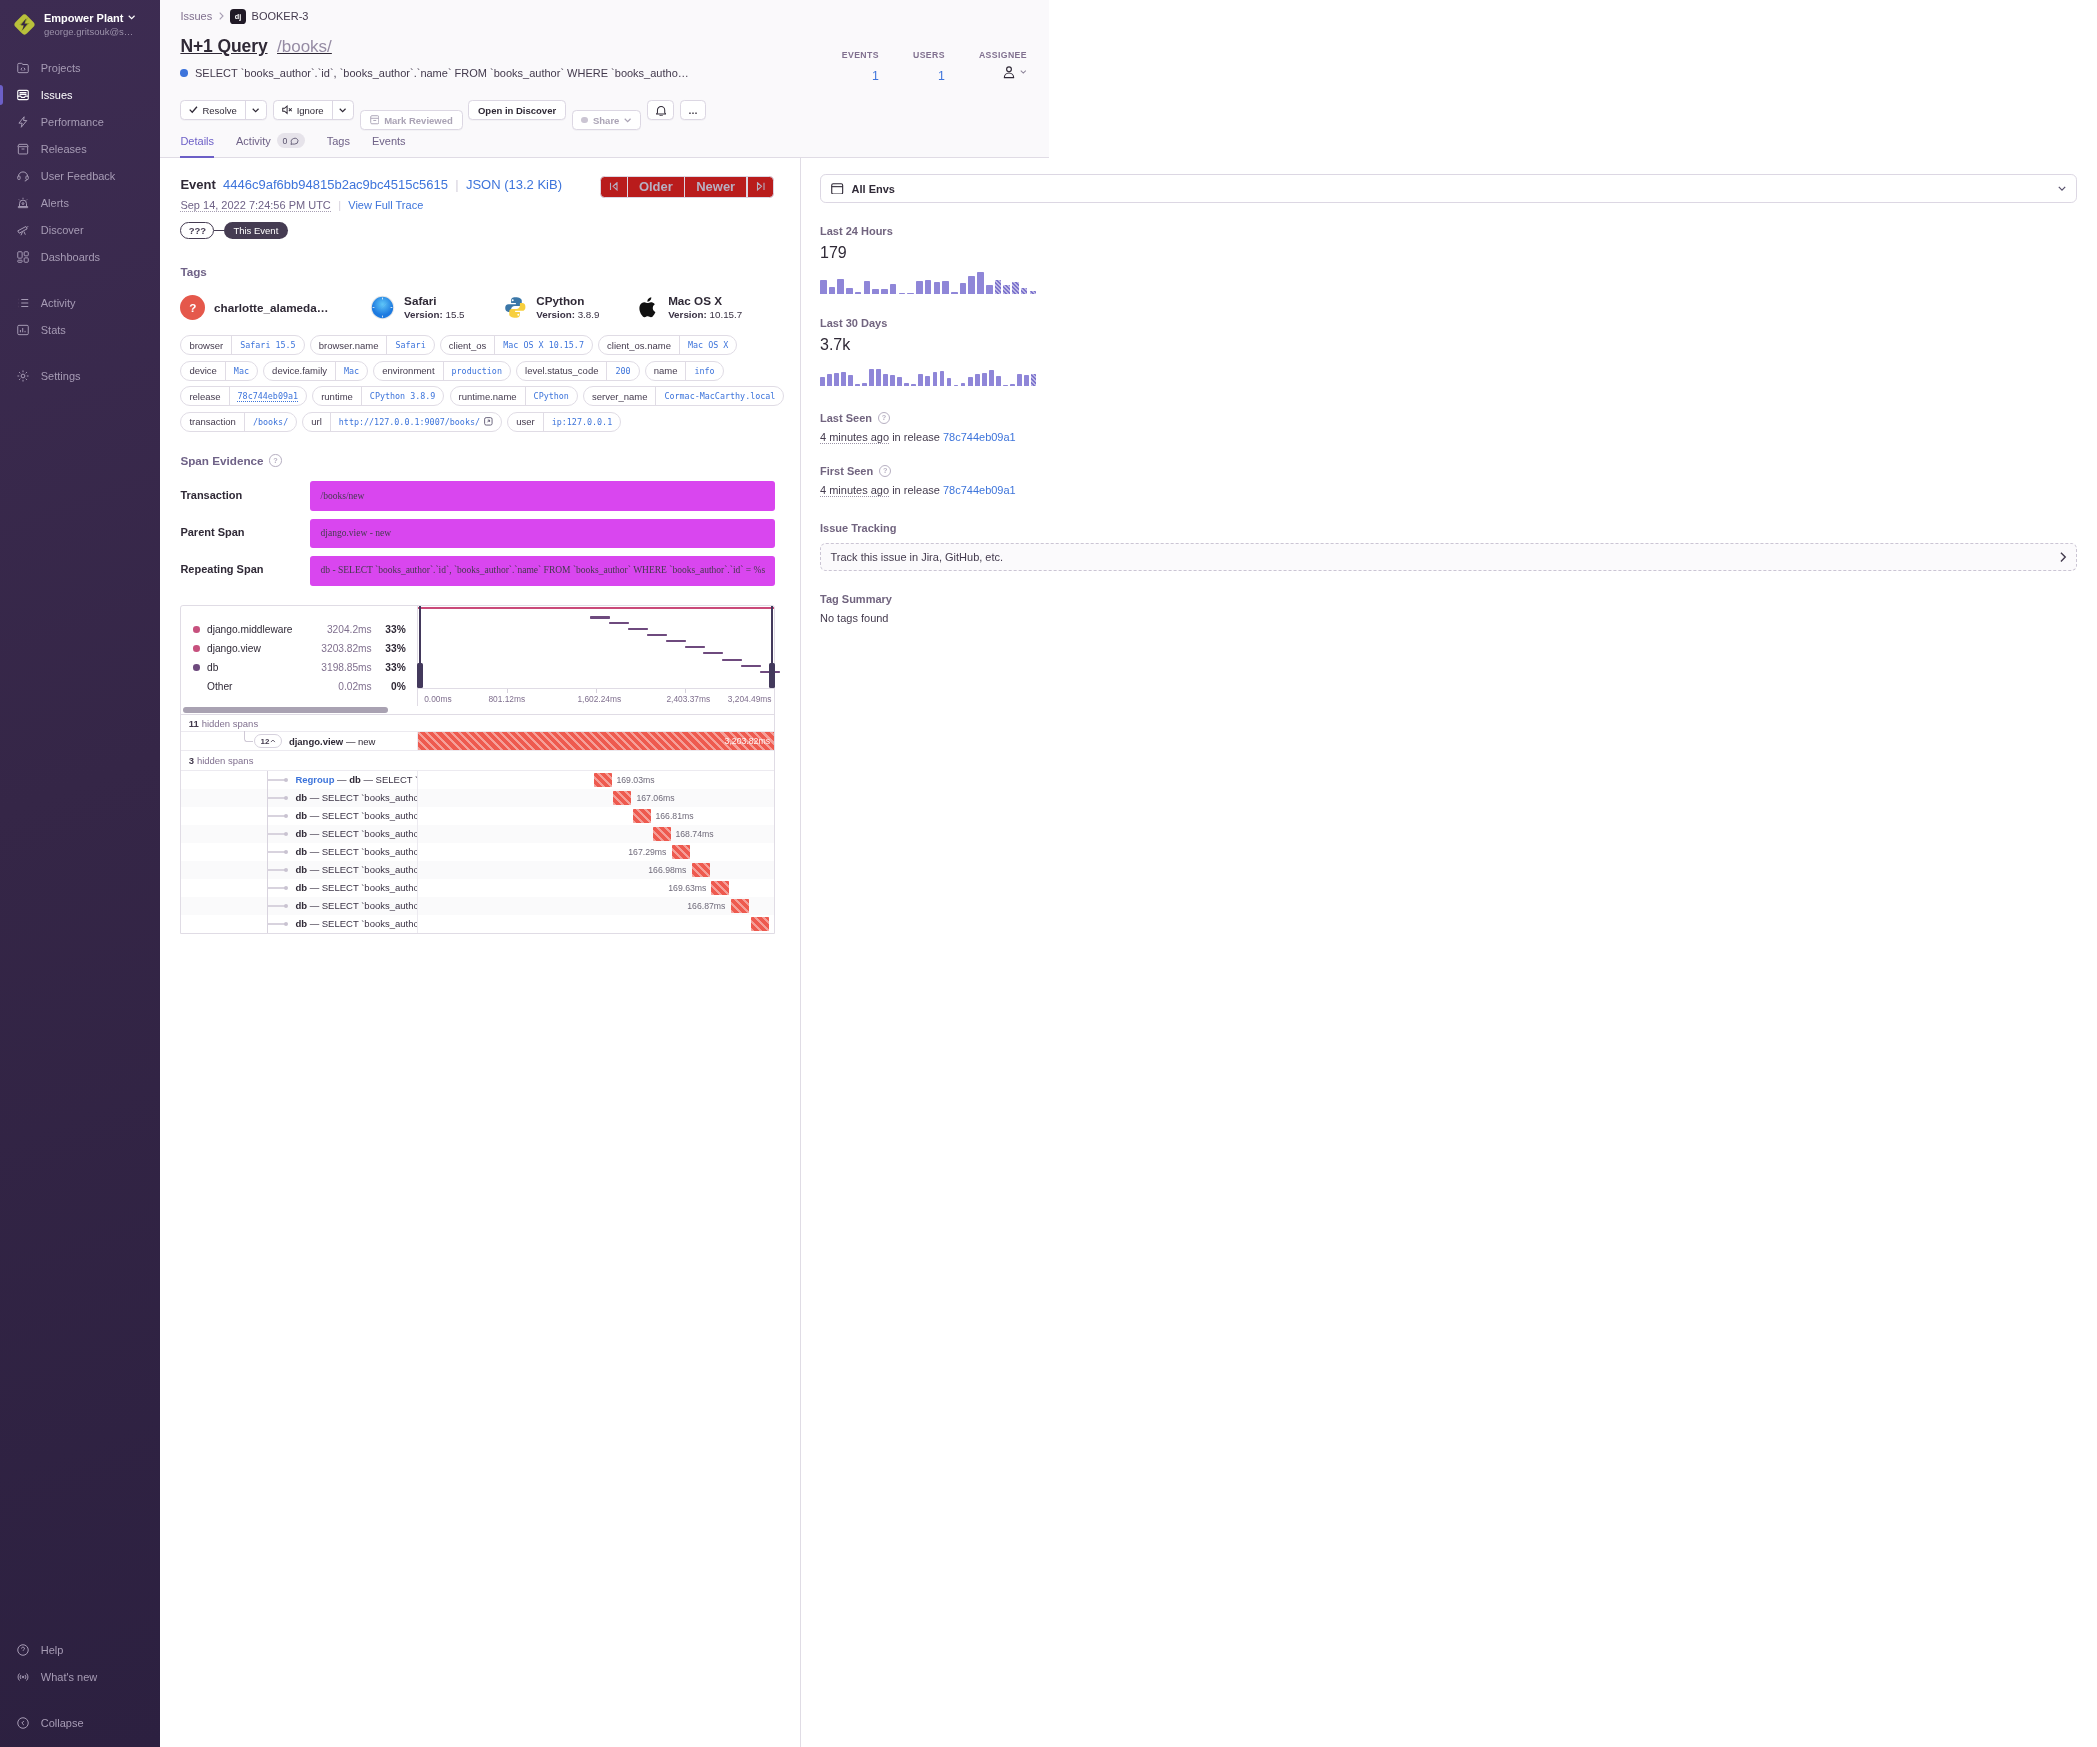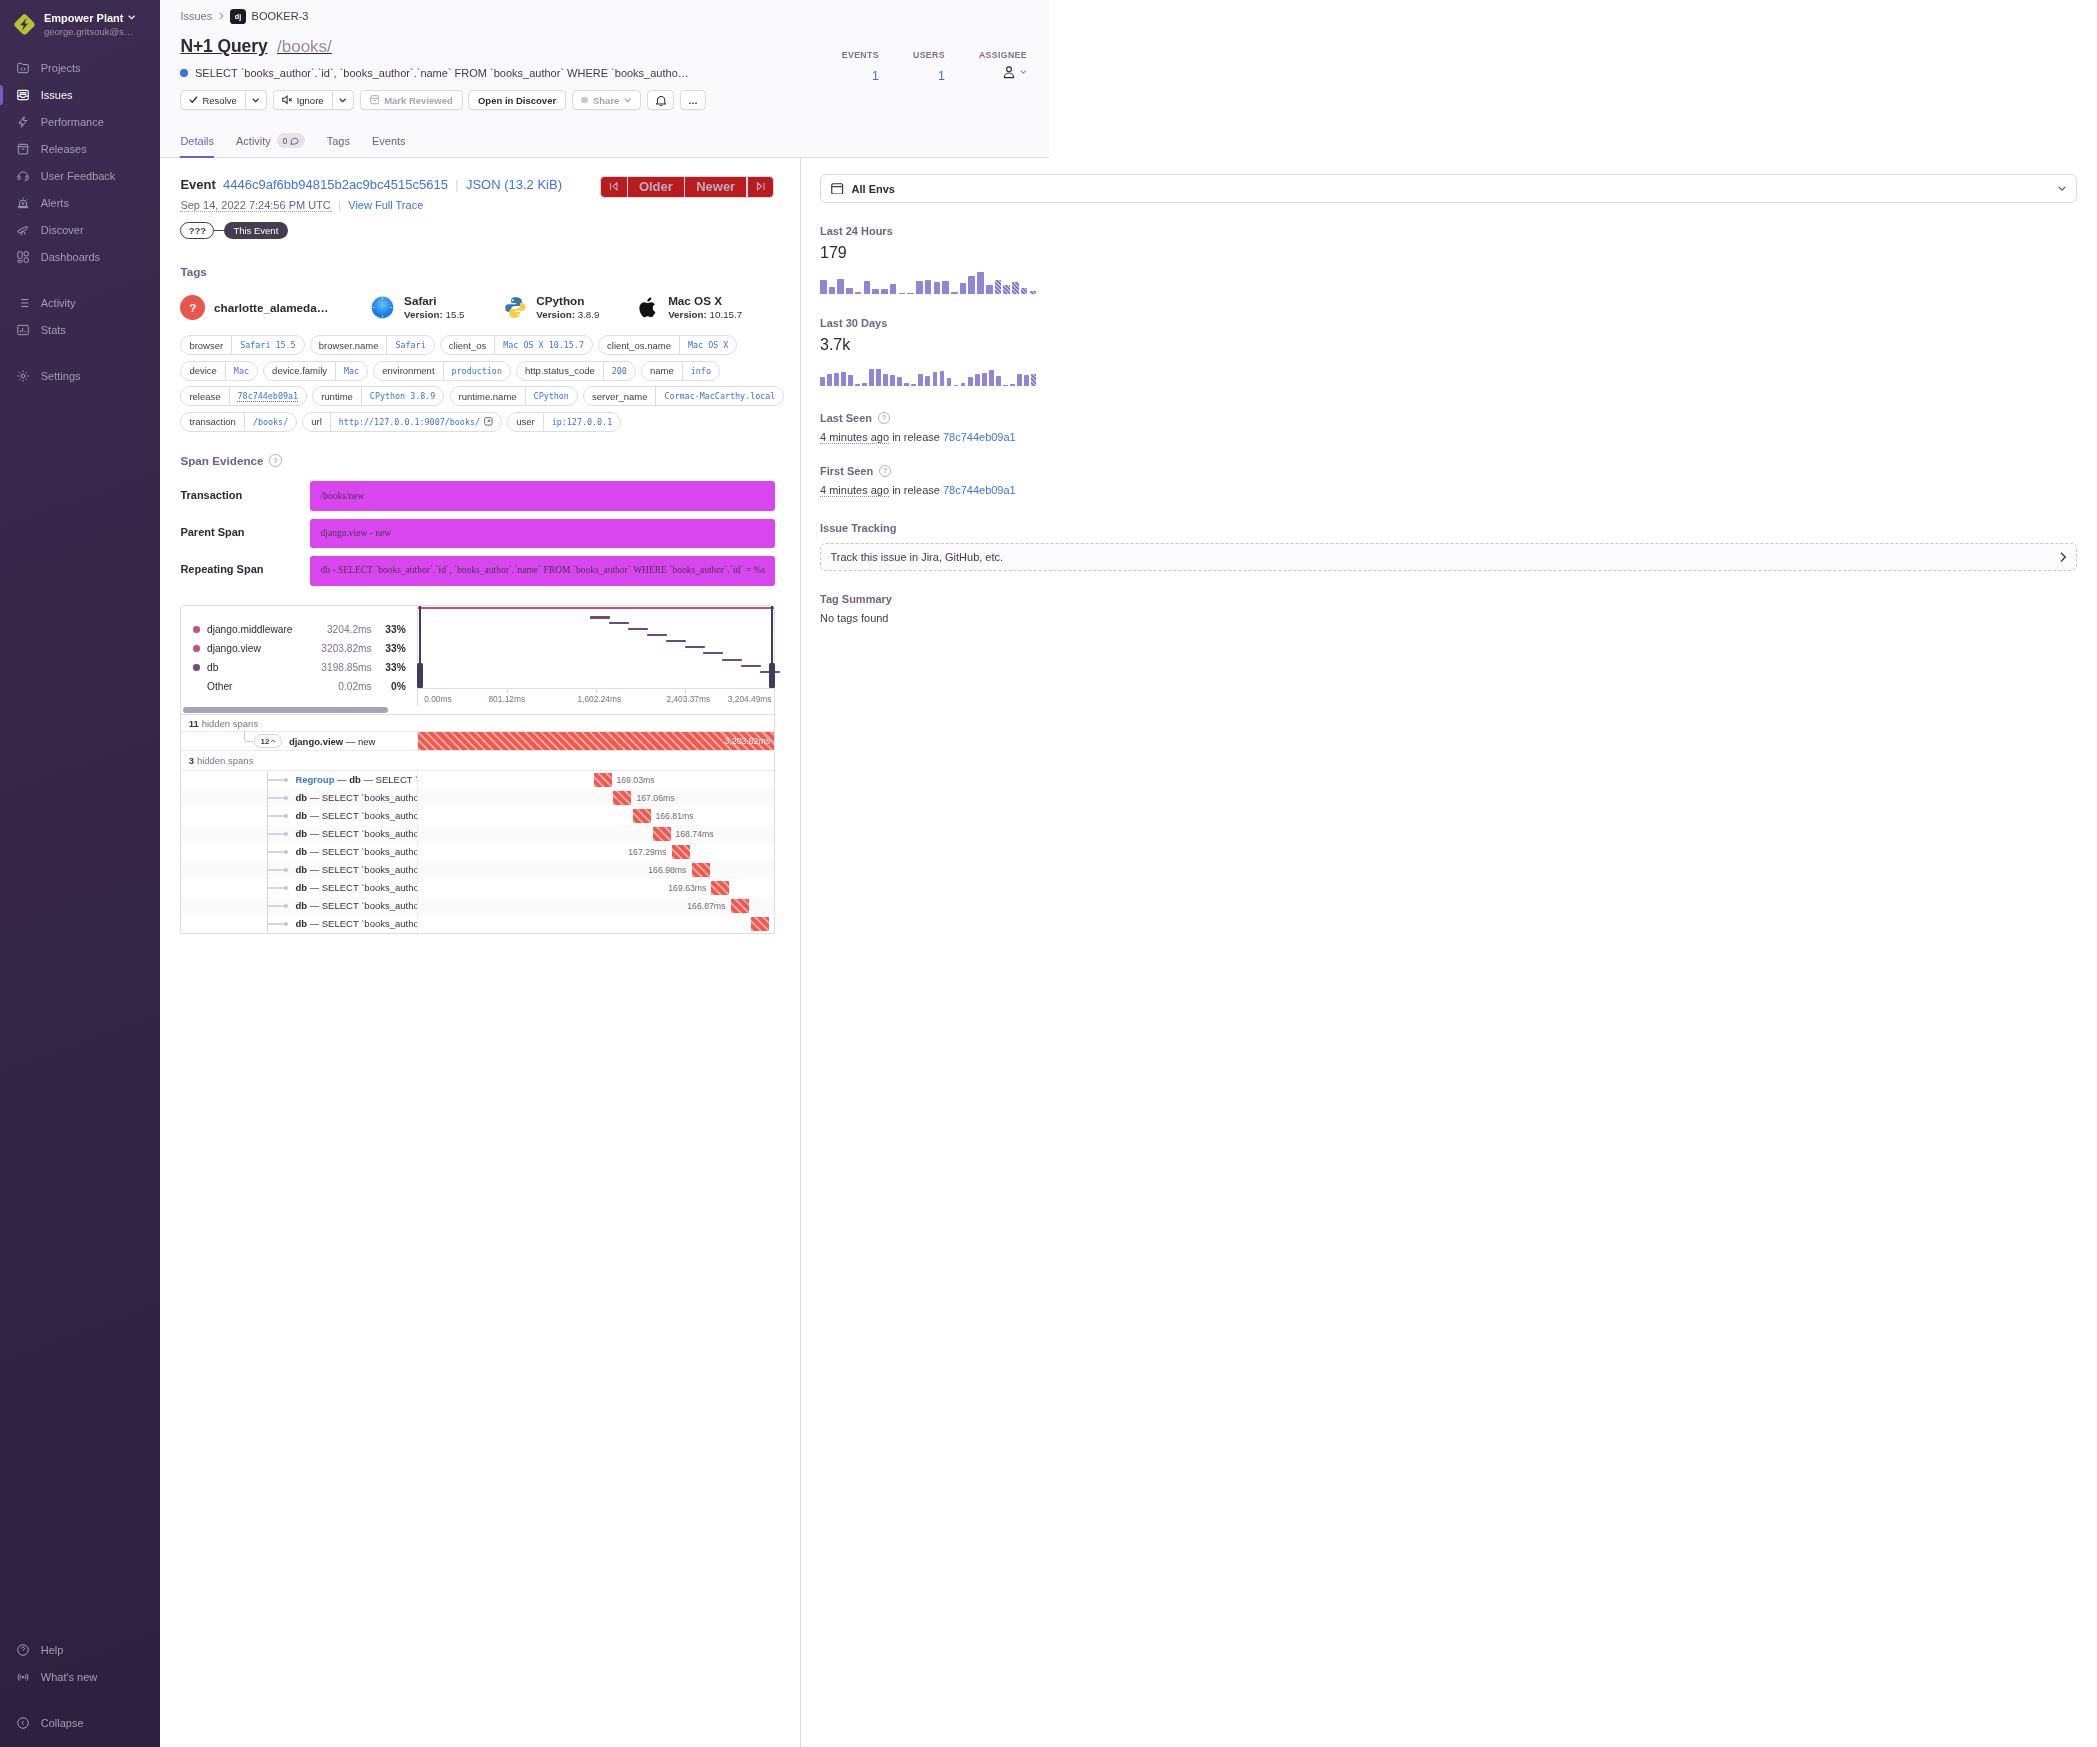--- a/index.html
+++ b/index.html
@@ -41,21 +41,21 @@
   .culprit { margin-top:9.5px; display:flex; align-items:center; gap:7.3px; font-size:11px; color:#433a4d; }
   .culprit-dot { width:7.3px; height:7.3px; border-radius:50%; background:#3d74db; flex:0 0 7.3px; }
   .actions { margin-top:11px; display:flex; gap:5.8px; align-items:center; }
   .split { display:inline-flex; border:0.7px solid #dcd7e3; border-radius:4.4px; background:#fff; height:20.4px;
     box-shadow:0 0.7px 0.7px rgba(40,30,60,.03); }
   .seg { display:flex; align-items:center; gap:4.4px; padding:0 8px; font-size:9.5px; font-weight:400; color:#2f2936; cursor:pointer; }
   .seg + .seg { border-left:0.7px solid #dcd7e3; padding:0 6.6px; }
   .btn { display:inline-flex; align-items:center; gap:5.1px; height:20.4px; padding:0 8.7px; background:#fff;
     border:0.7px solid #dcd7e3; border-radius:4.4px; font-size:9.5px; font-weight:700; color:#2f2936;
     cursor:pointer; box-shadow:0 0.7px 0.7px rgba(40,30,60,.03); }
-  .btn.disabled { color:#aaa3b5; }
+  .btn.disabled { color:#aaa3b5;margin-top:20px; }
   .btn .icon { color:inherit; }
   .share-dot { width:6.6px; height:6.6px; border-radius:50%; background:#cbc5d3; }
   .header-stats { position:absolute; top:50px; right:22px; display:flex; gap:34px; }
   .hstat { text-align:right; }
   .hstat-label { font-size:8.7px; font-weight:700; letter-spacing:0.4px; color:#80708f; }
   .hstat-value { margin-top:8.7px; font-size:12.4px; color:#3d74db; }
   .assignee-val { margin-top:4.4px; display:flex; align-items:center; gap:3.6px; justify-content:flex-end; color:#2f2936; }
   .tabs { position:absolute; left:20.4px; bottom:-0.7px; display:flex; gap:22px; }
   .tab { display:flex; align-items:center; gap:5.8px; padding-bottom:8px; font-size:11px; color:#6f6287;
     border-bottom:2.2px solid transparent; cursor:pointer; }
@@ -603,21 +603,21 @@
      </span>
         <span class="kvpill">
        <span class="kvk">device.family</span>
        <span class="kvv">Mac</span>
      </span>
         <span class="kvpill">
        <span class="kvk">environment</span>
        <span class="kvv">production</span>
      </span>
         <span class="kvpill">
-       <span class="kvk">http.status_code</span>
+       <span class="kvk">level.status_code</span>
        <span class="kvv">200</span>
      </span>
         <span class="kvpill">
        <span class="kvk">name</span>
        <span class="kvv">info</span>
      </span>
       </div>
       <div class="prow">
         <span class="kvpill">
        <span class="kvk">release</span>

